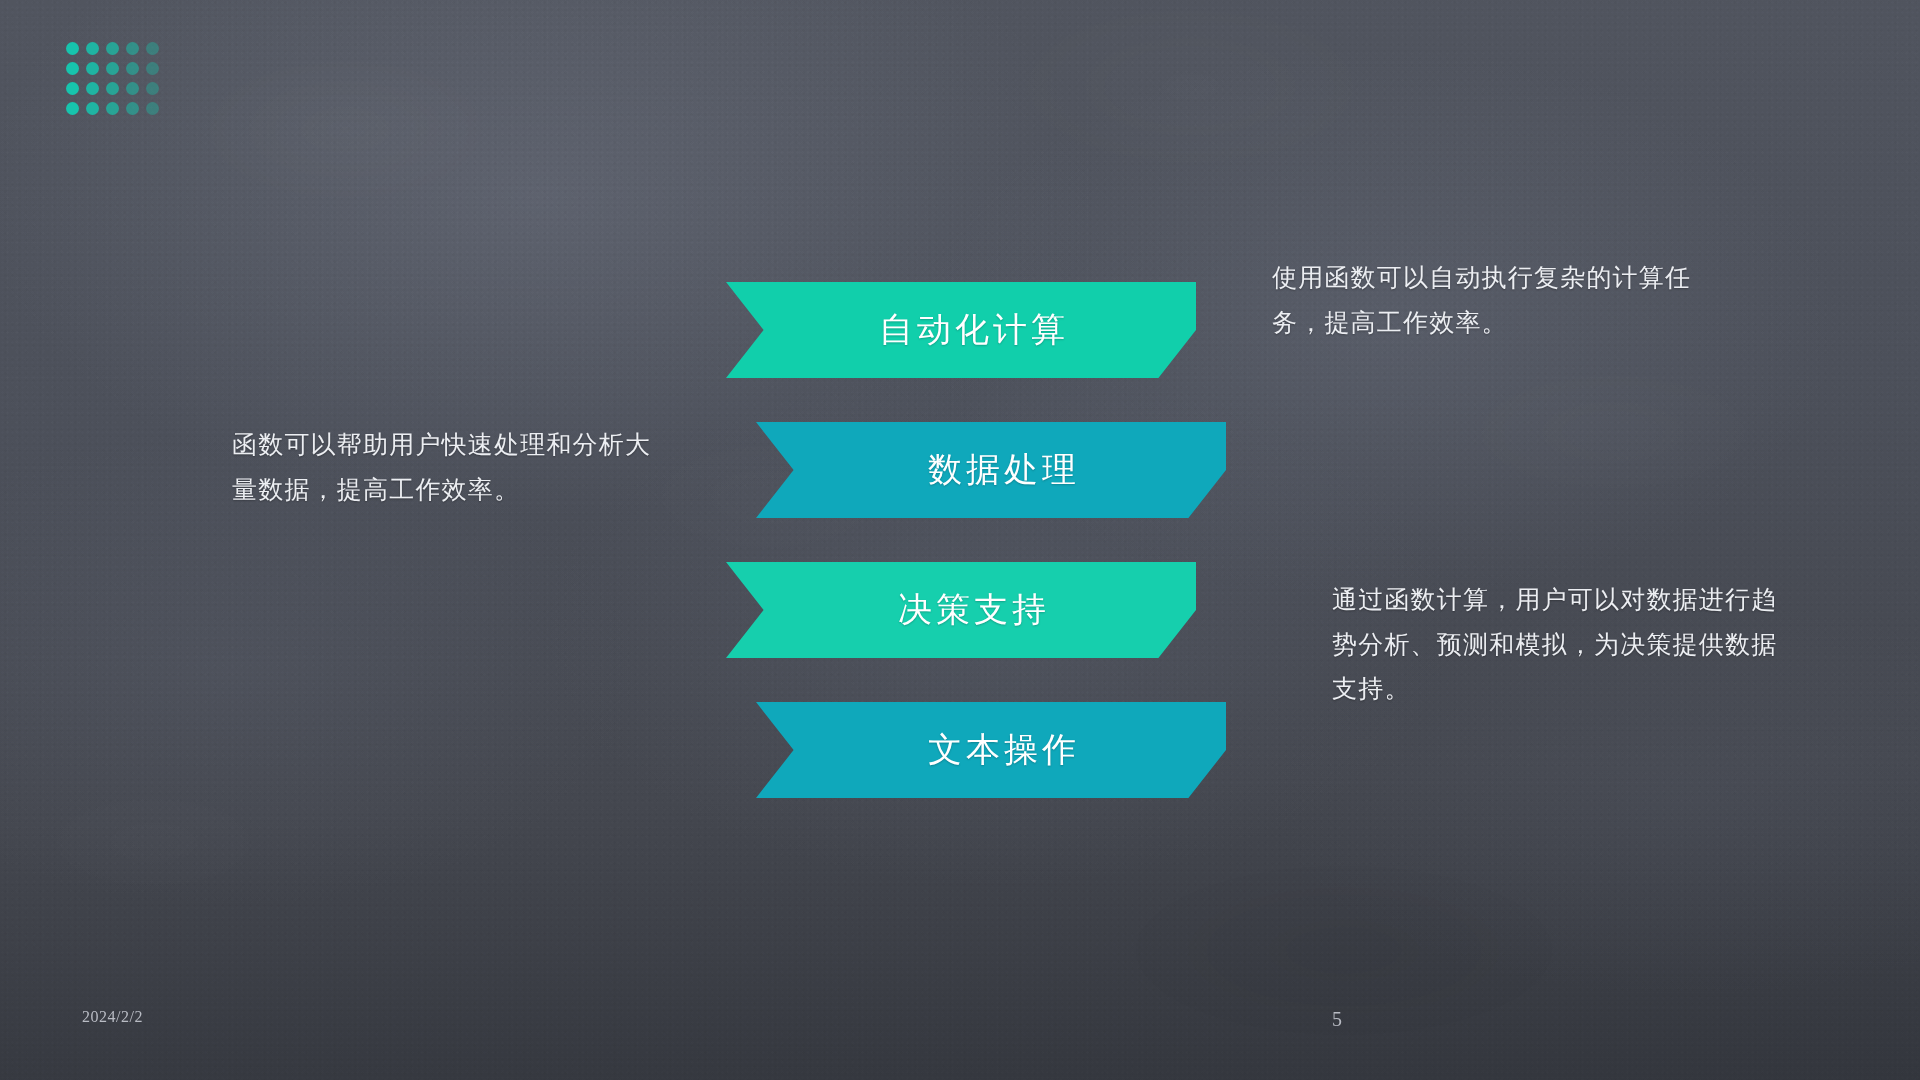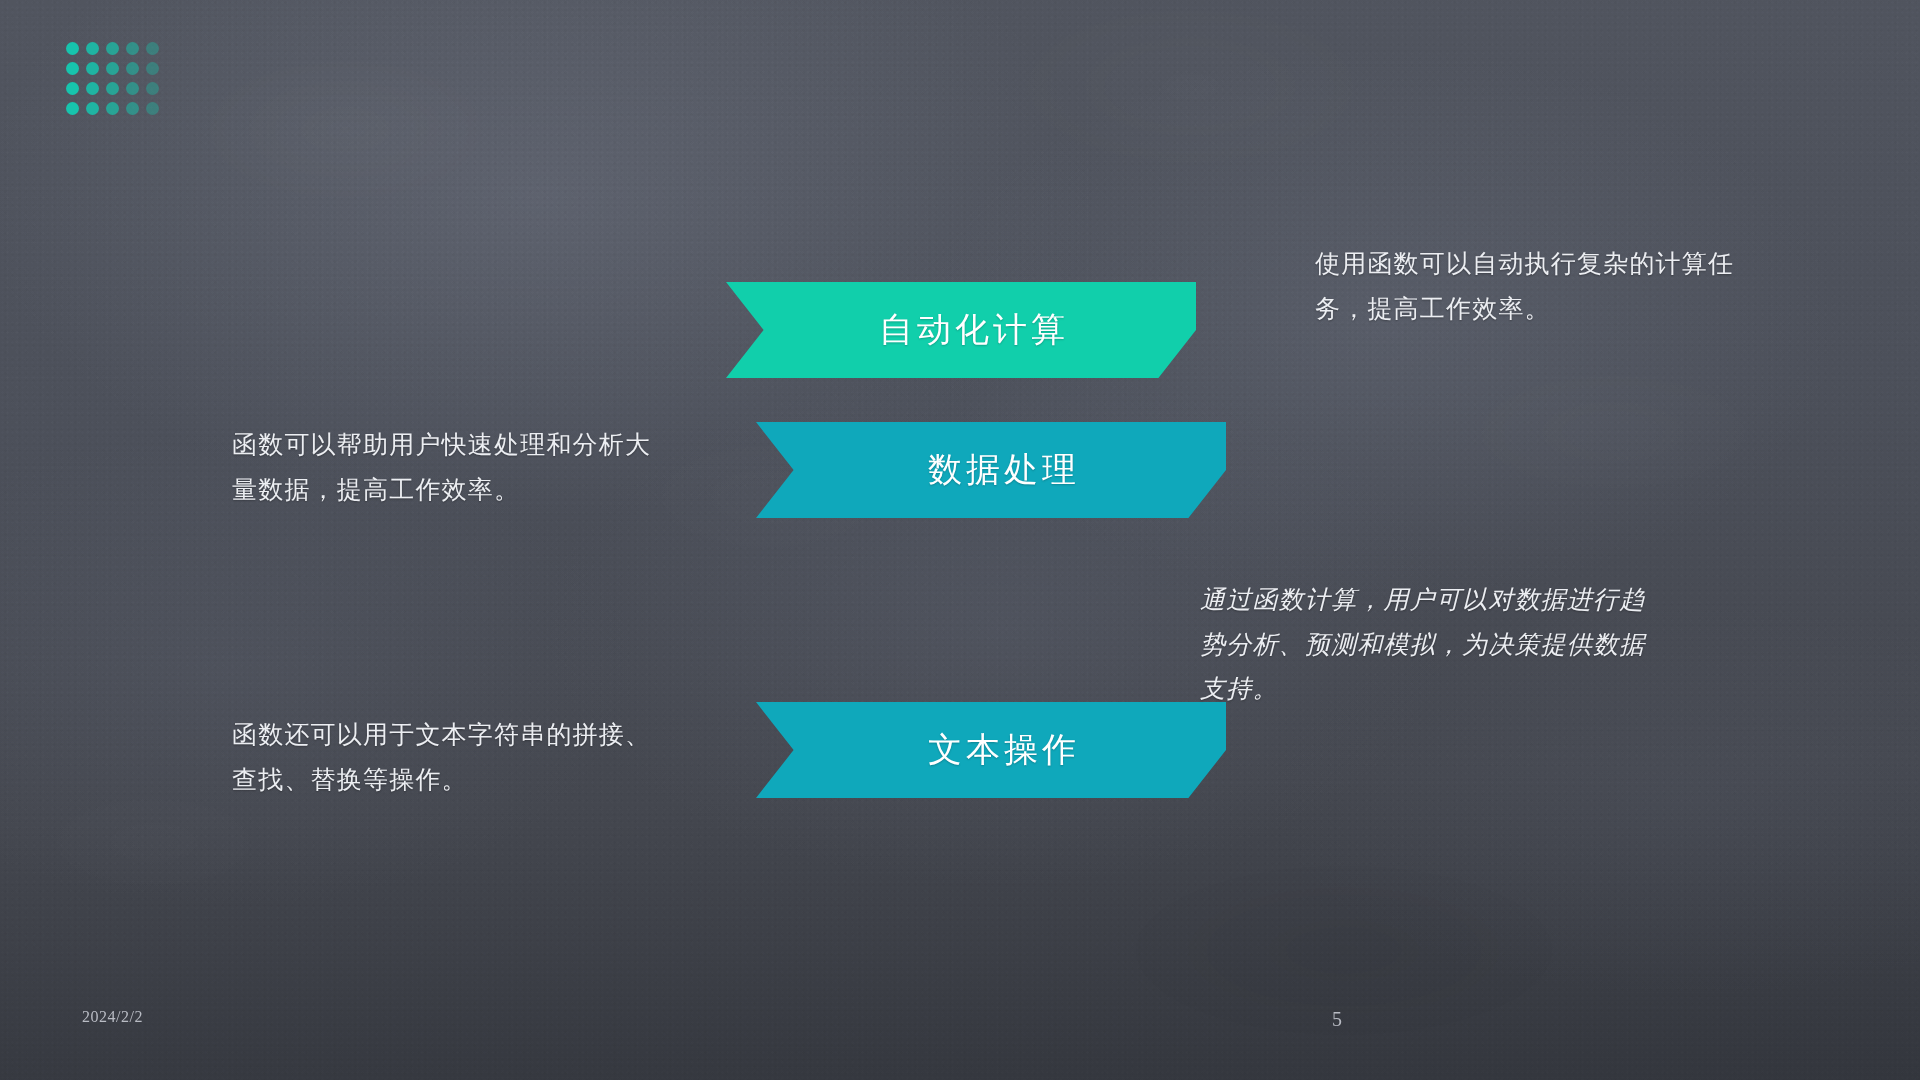--- a/index.html
+++ b/index.html
@@ -67,23 +67,23 @@
   .chev.b0{top:0;   left:0;}
   .chev.b1{top:140px;left:30px;}
   .chev.b2{top:280px;left:0;}
   .chev.b3{top:420px;left:30px;text-align:center;}
 
   
   .note{
     position:absolute;color:#eceef2;font-size:25px;line-height:1.78;
     letter-spacing:1.2px;text-shadow:0 1px 2px rgba(0,0,0,.3);
   }
-  #note-0{left:1272px;top:242px;width:470px;margin-left:43px;}
+  #note-0{left:1272px;top:256px;width:470px;}
   #note-1{left:232px; top:423px;width:440px;}
-  #note-2{left:1200px;top:578px;width:470px;font-style:italic;}
+  #note-2{left:1332px;top:578px;width:470px;}
   #note-3{left:232px; top:713px;width:440px;}
 
   
   #footer-date{position:absolute;left:82px;top:1008px;color:#b9bcc4;font-size:16px;letter-spacing:.5px;}
   #footer-page{position:absolute;left:1332px;top:1008px;color:#b9bcc4;font-size:20px;}
 </style>
 </head>
 <body>
 
 <div id="slide">
@@ -120,29 +120,32 @@
     <div class="chev b0">
       <div class="chev-bg" style="background:#11cfab"></div>
       <div class="chev-label">自动化计算</div>
     </div>
 
     <div class="chev b1">
       <div class="chev-bg" style="background:#0fa8bb"></div>
       <div class="chev-label">数据处理</div>
     </div>
 
+    <div class="chev b2">
+      <div class="chev-bg" style="background:#16cfad"></div>
+      <div class="chev-label">决策支持</div>
+    </div>
 
     <div class="chev b3">
       <div class="chev-bg" style="background:#0fa8bb"></div>
       <div class="chev-label">文本操作</div>
     </div>
 
   </div>
 
   <div class="note" id="note-0">使用函数可以自动执行复杂的计算任务，提高工作效率。</div>
   <div class="note" id="note-1">函数可以帮助用户快速处理和分析大量数据，提高工作效率。</div>
   <div class="note" id="note-2">通过函数计算，用户可以对数据进行趋势分析、预测和模拟，为决策提供数据支持。</div>
-  <div class="note" id="note-3">函数还可以用于文本字符串的拼接、查找、替换等操作。</div>
 
   <div id="footer-date">2024/2/2</div>
   <div id="footer-page">5</div>
 
 </div>
 
 </body></html>

